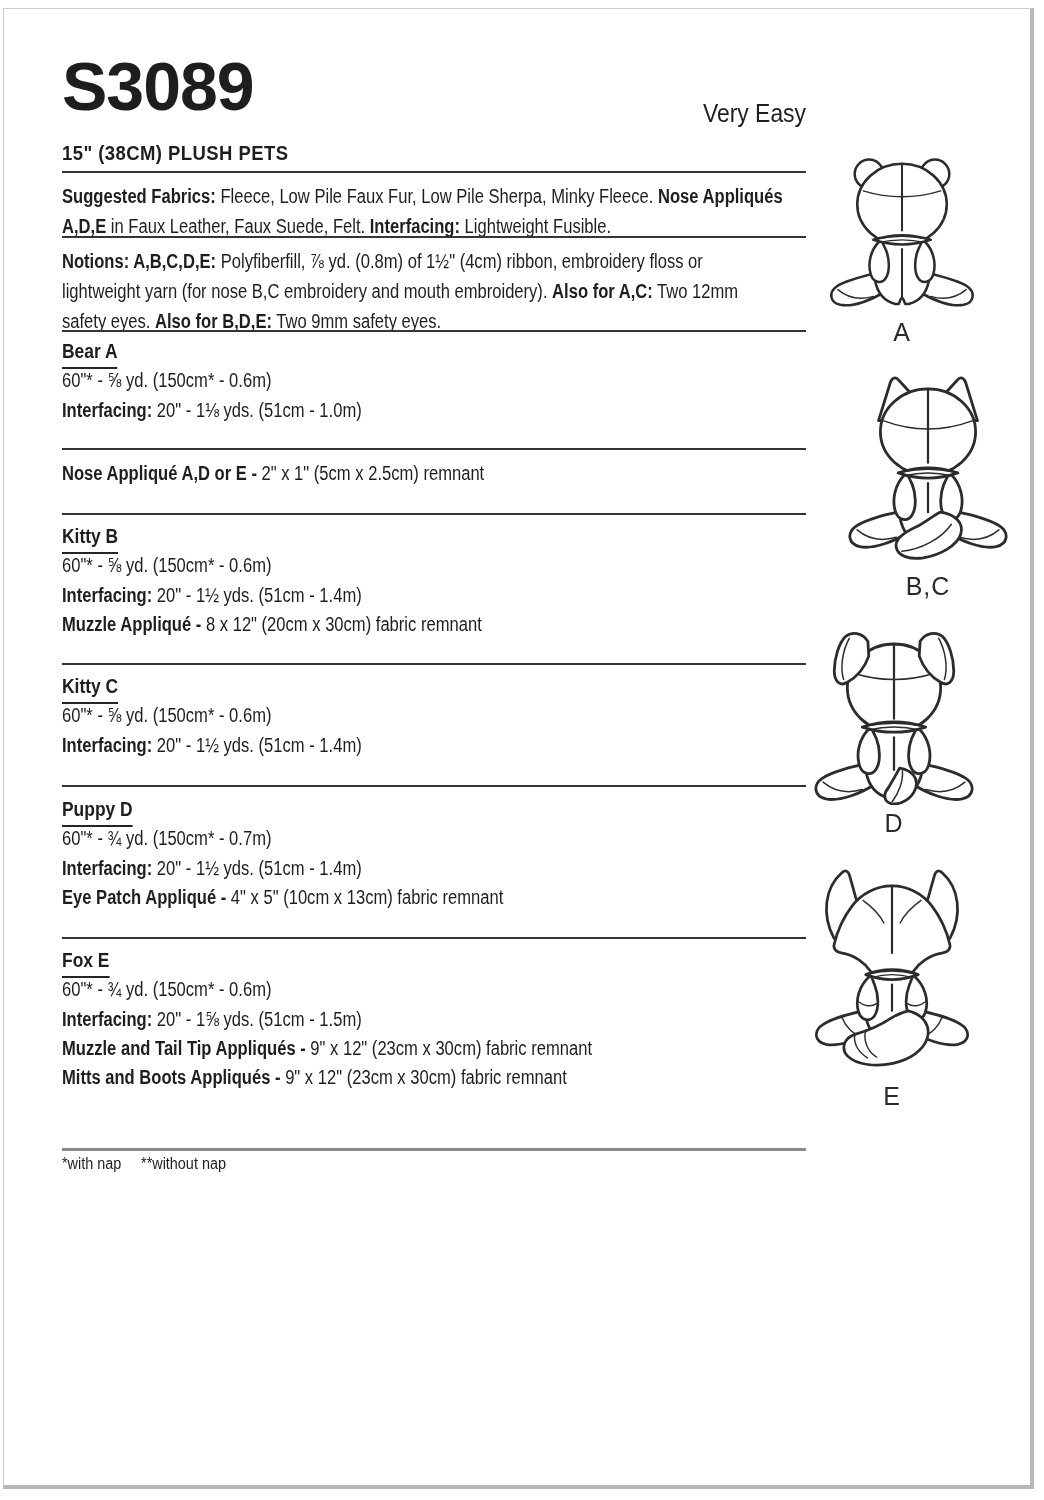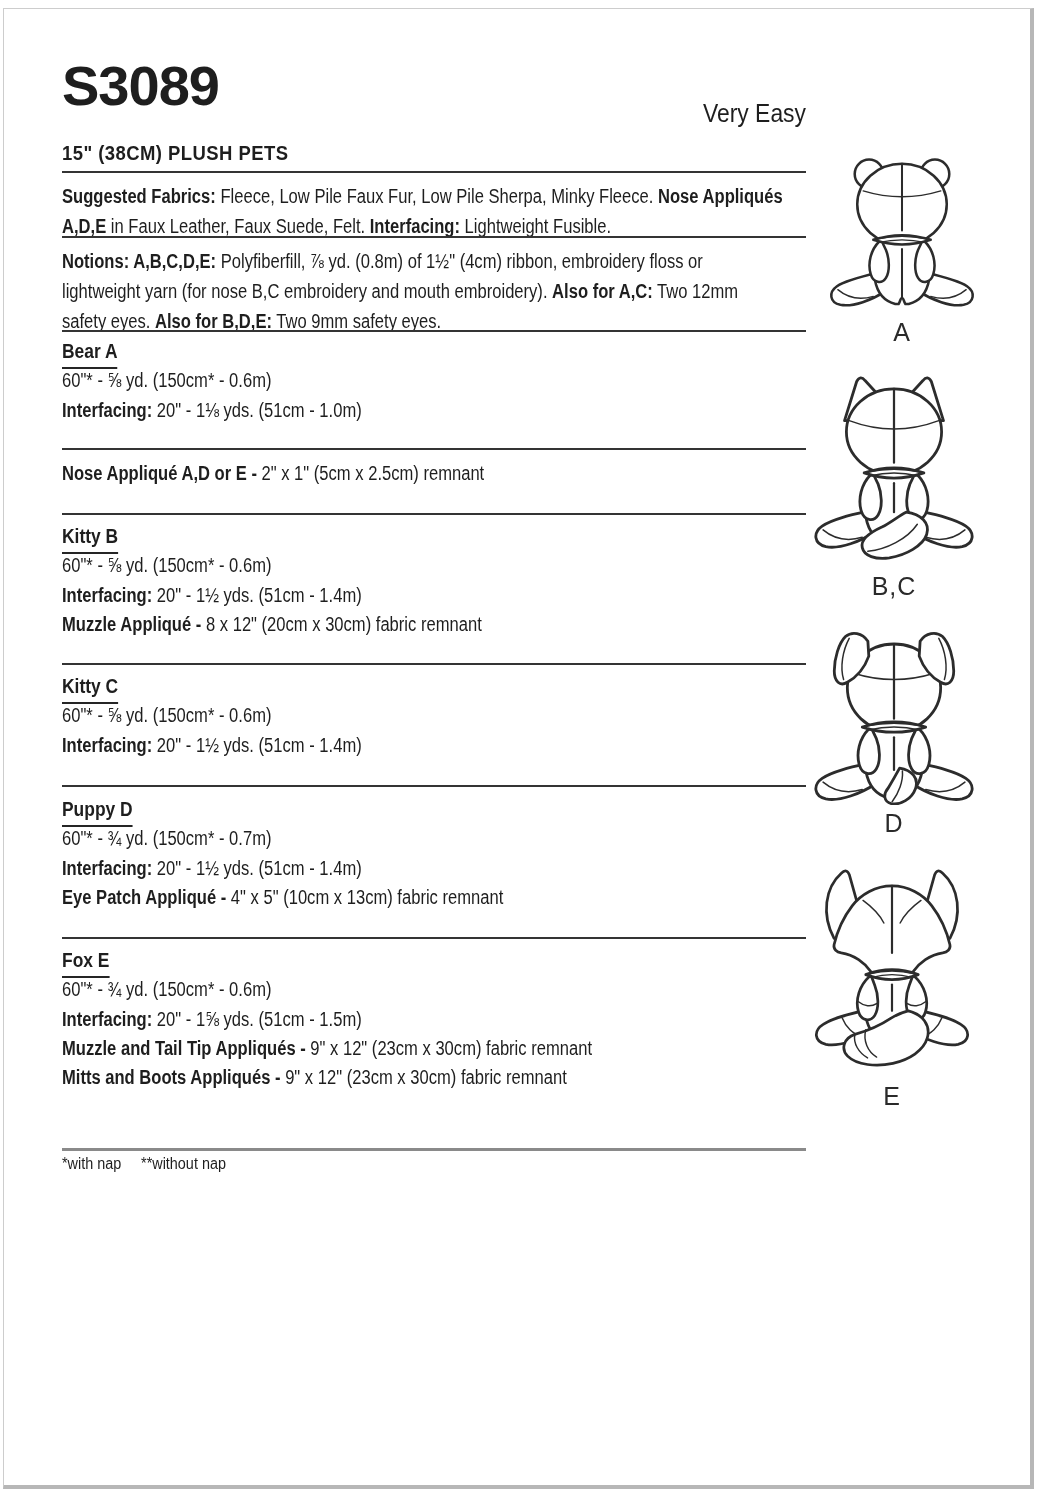--- a/index.html
+++ b/index.html
@@ -3,21 +3,21 @@
 <meta charset="utf-8">
 <style>
   html,body{margin:0;padding:0;background:#ffffff;}
   body{width:1044px;height:1500px;position:relative;font-family:"Liberation Sans",sans-serif;color:#1e1e1e;overflow:hidden;}
   .page-border{position:absolute;left:3px;top:8px;width:1026px;height:1476px;border:1px solid #cdcdcd;border-right:4px solid #b7b7b7;border-bottom:4px solid #b7b7b7;pointer-events:none;}
   .tline{position:absolute;white-space:nowrap;font-size:19.5px;line-height:30px;color:#1e1e1e;transform:scaleX(0.85);transform-origin:0 0;}
   .b{font-weight:700;}
   .rule{position:absolute;left:62px;width:744px;height:2px;background:#343434;}
   .rule-gray{position:absolute;left:62px;width:744px;height:3px;background:#8a8a8a;}
   .shead{font-weight:700;font-size:20.5px;border-bottom:2px solid #252525;padding-bottom:1px;display:inline-block;}
-  .title{position:absolute;left:62px;top:44px;font-size:56px;line-height:84px;font-weight:700;letter-spacing:-1px;white-space:nowrap;}
+  .title{position:absolute;left:62px;top:44px;font-size:68px;line-height:84px;font-weight:700;letter-spacing:-1px;white-space:nowrap;}
   .difficulty{position:absolute;left:500px;top:99px;width:306px;text-align:right;font-size:26px;line-height:28px;transform:scaleX(0.88);transform-origin:100% 0;white-space:nowrap;}
   .subtitle{position:absolute;left:62px;top:141px;font-size:21px;font-weight:700;white-space:nowrap;transform:scaleX(0.88);transform-origin:0 0;letter-spacing:0.5px;}
   .fig{position:absolute;}
   .fig svg{display:block;}
   .fig-label{position:absolute;width:100%;text-align:center;font-size:25px;letter-spacing:1px;color:#2a2a2a;}
   .footnote{position:absolute;left:62px;top:1155px;font-size:16px;transform:scaleX(0.9);transform-origin:0 0;white-space:nowrap;}
   .footnote span{margin-right:22px;}
   svg .o{fill:#ffffff;stroke:#2c2c2c;stroke-width:3;stroke-linejoin:round;stroke-linecap:round;}
   svg .sm{fill:none;stroke:#2c2c2c;stroke-width:1.6;stroke-linecap:round;}
   svg .md{fill:none;stroke:#2c2c2c;stroke-width:2.4;stroke-linecap:round;}
@@ -98,21 +98,21 @@
     <path class="o" d="M117 106 C127 116 131 132 127 145 C124 155 114 157 109 149 C104 141 105 126 109 116 Q113 108 114 105 Z"></path>
     <path class="o" d="M56 104 Q90 93 124 104 Q90 115 56 104 Z"></path>
     <path class="sm" d="M60 103 Q90 97 120 103"></path>
     <path class="sm" d="M63 107 Q90 101 117 107"></path>
     <path class="md" d="M90 14 V93"></path>
     <path class="md" d="M90 115 V173"></path>
   </svg>
   <div class="fig-label" style="top:166px">A</div>
 </div>
 
-<div class="fig" style="left:810px;top:374px;width:168px">
+<div class="fig" style="left:844px;top:374px;width:168px">
   <svg viewBox="0 0 180 205" width="168">
     <path class="o" d="M37 50 L50 8 Q54 1 59 7 L80 30 L62 50 Z"></path>
     <path class="o" d="M143 50 L130 8 Q126 1 121 7 L100 30 L118 50 Z"></path>
     <ellipse class="o" cx="90" cy="62" rx="51" ry="46"></ellipse>
     <path class="sm" d="M42 50 Q90 68 138 50"></path>
     <path class="o" d="M74 144 C54 149 26 154 13 163 C3 170 4 182 17 185 C32 188 55 179 70 169 C78 163 84 156 86 150 Z"></path>
     <path class="sm" d="M14 167 Q32 182 56 175"></path>
     <path class="o" d="M106 144 C126 149 154 154 167 163 C177 170 176 182 163 185 C148 188 125 179 110 169 C102 163 96 156 94 150 Z"></path>
     <path class="sm" d="M166 167 Q148 182 124 175"></path>
     <path class="o" d="M66 104 C59 120 57 140 60 154 C63 170 72 179 84 182 L96 182 C108 179 117 170 120 154 C123 140 121 120 114 104 Q90 112 66 104 Z"></path>

